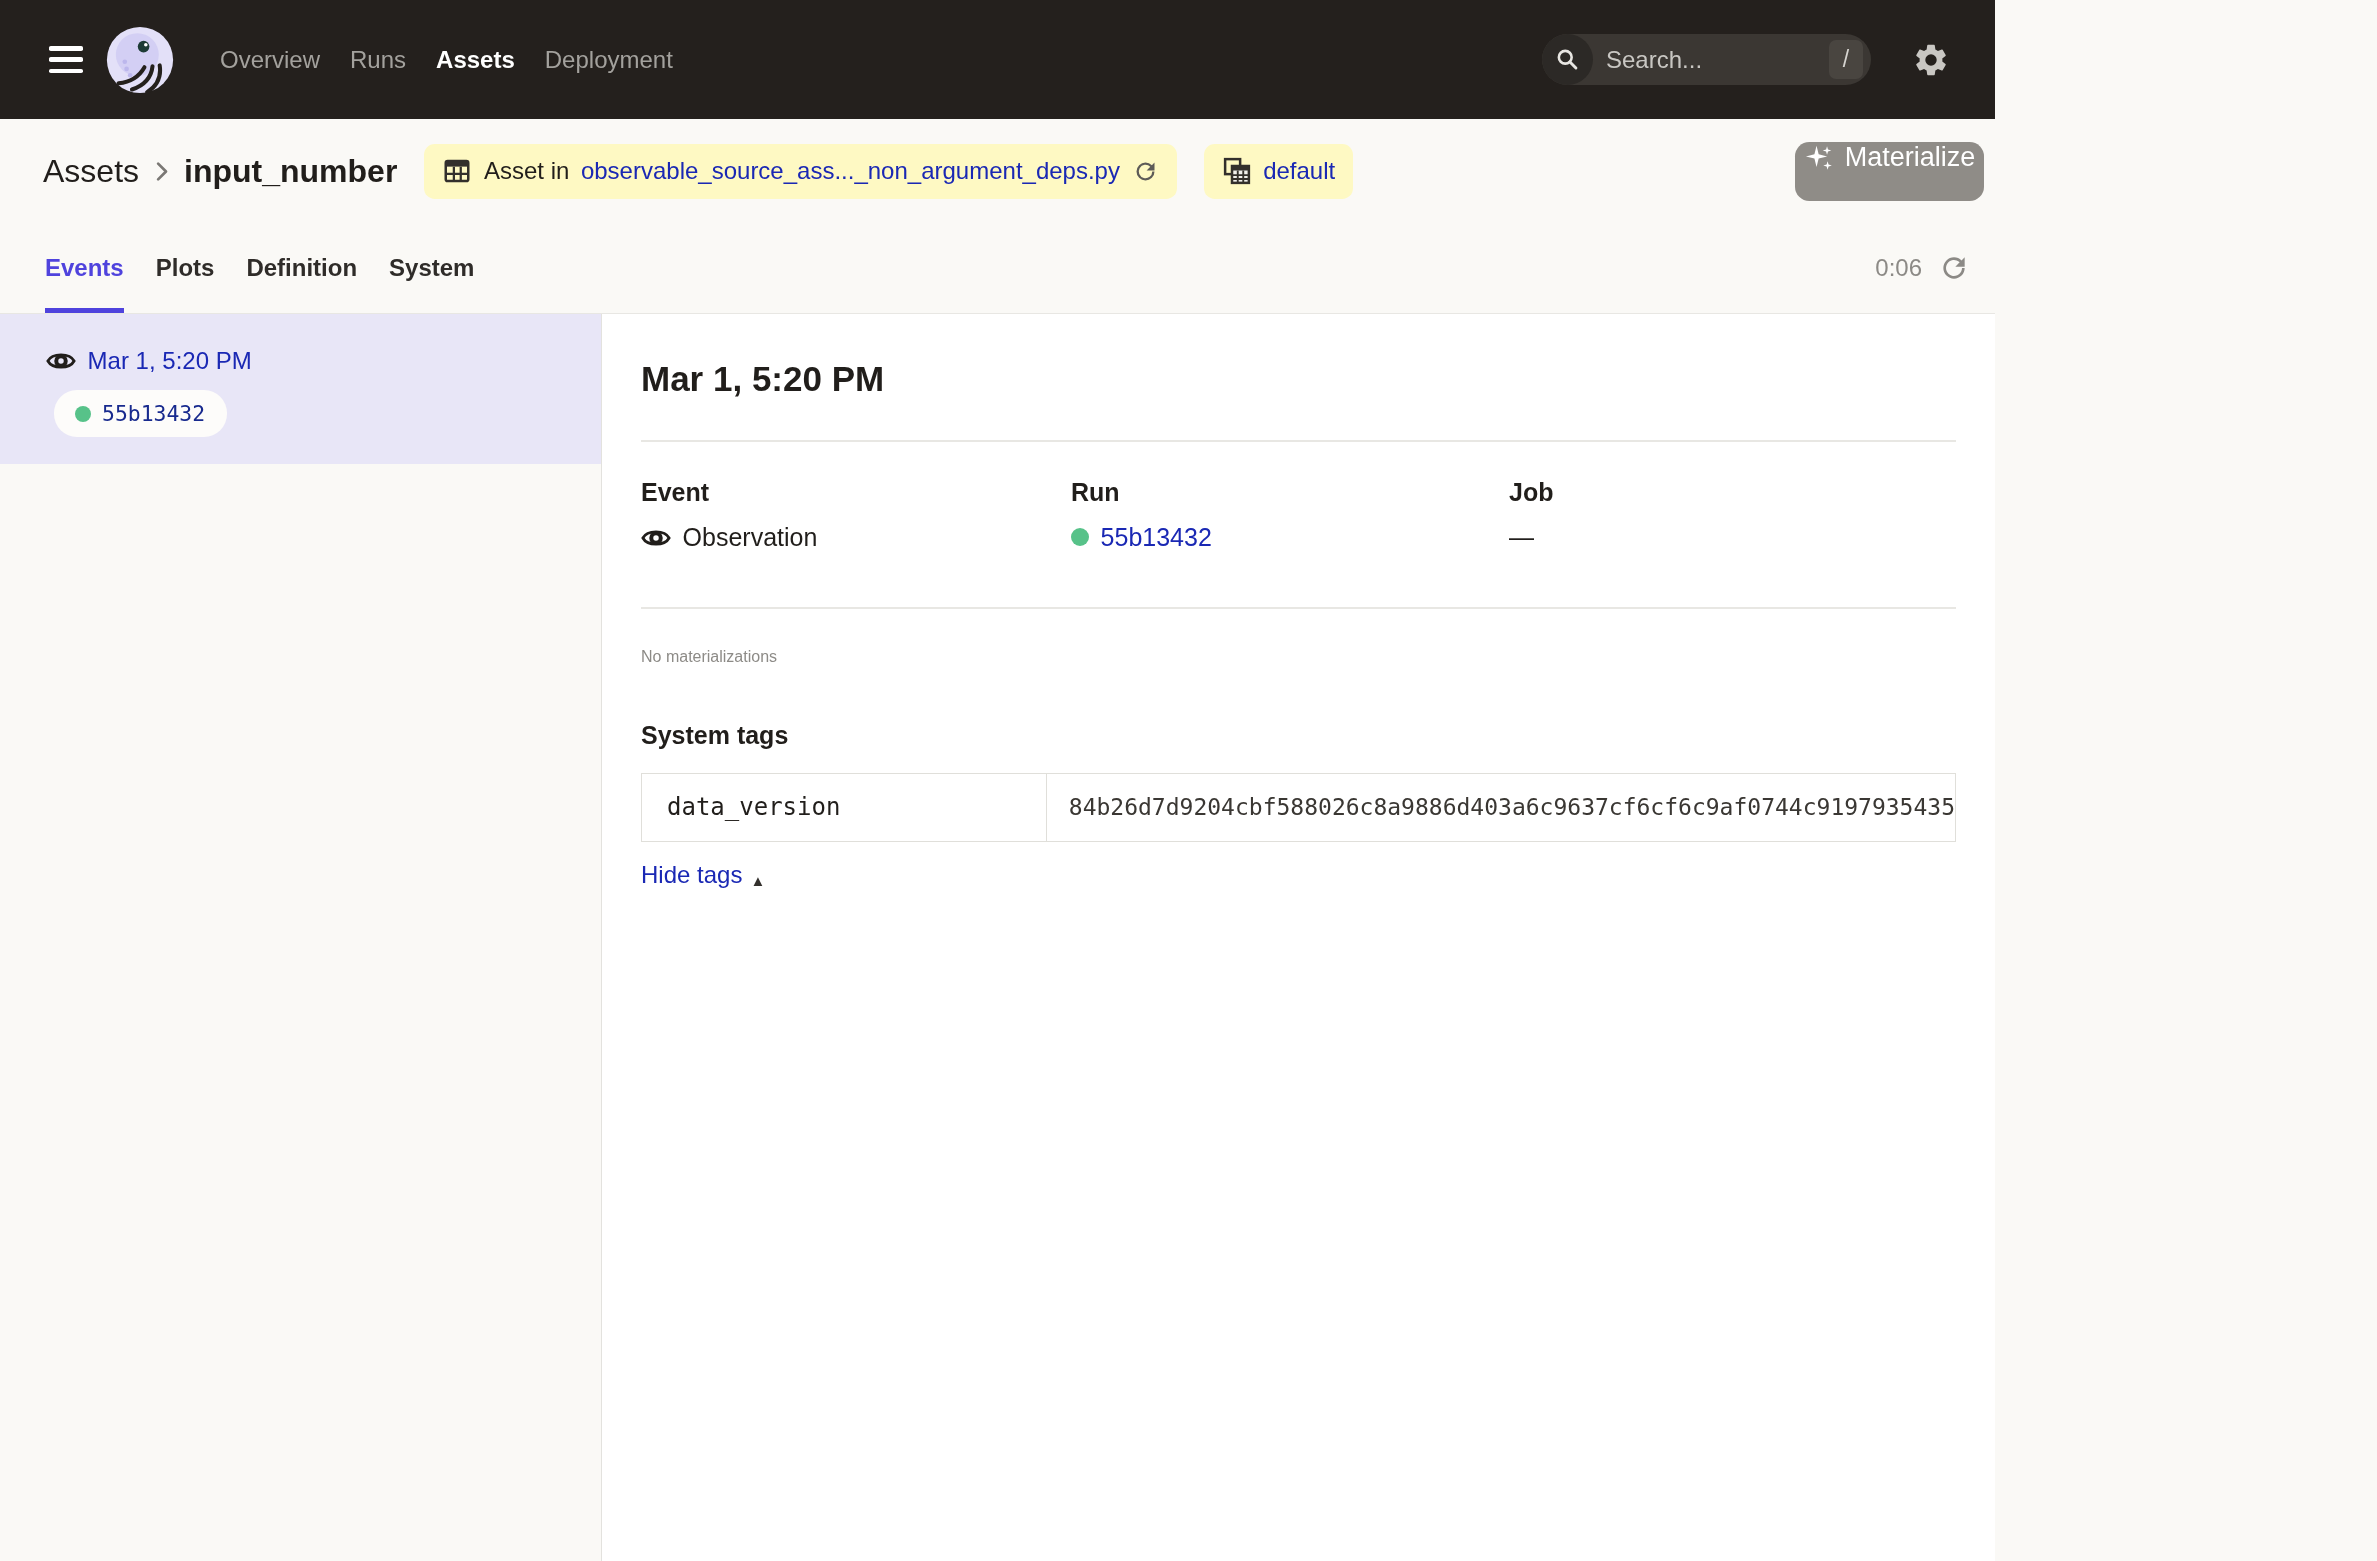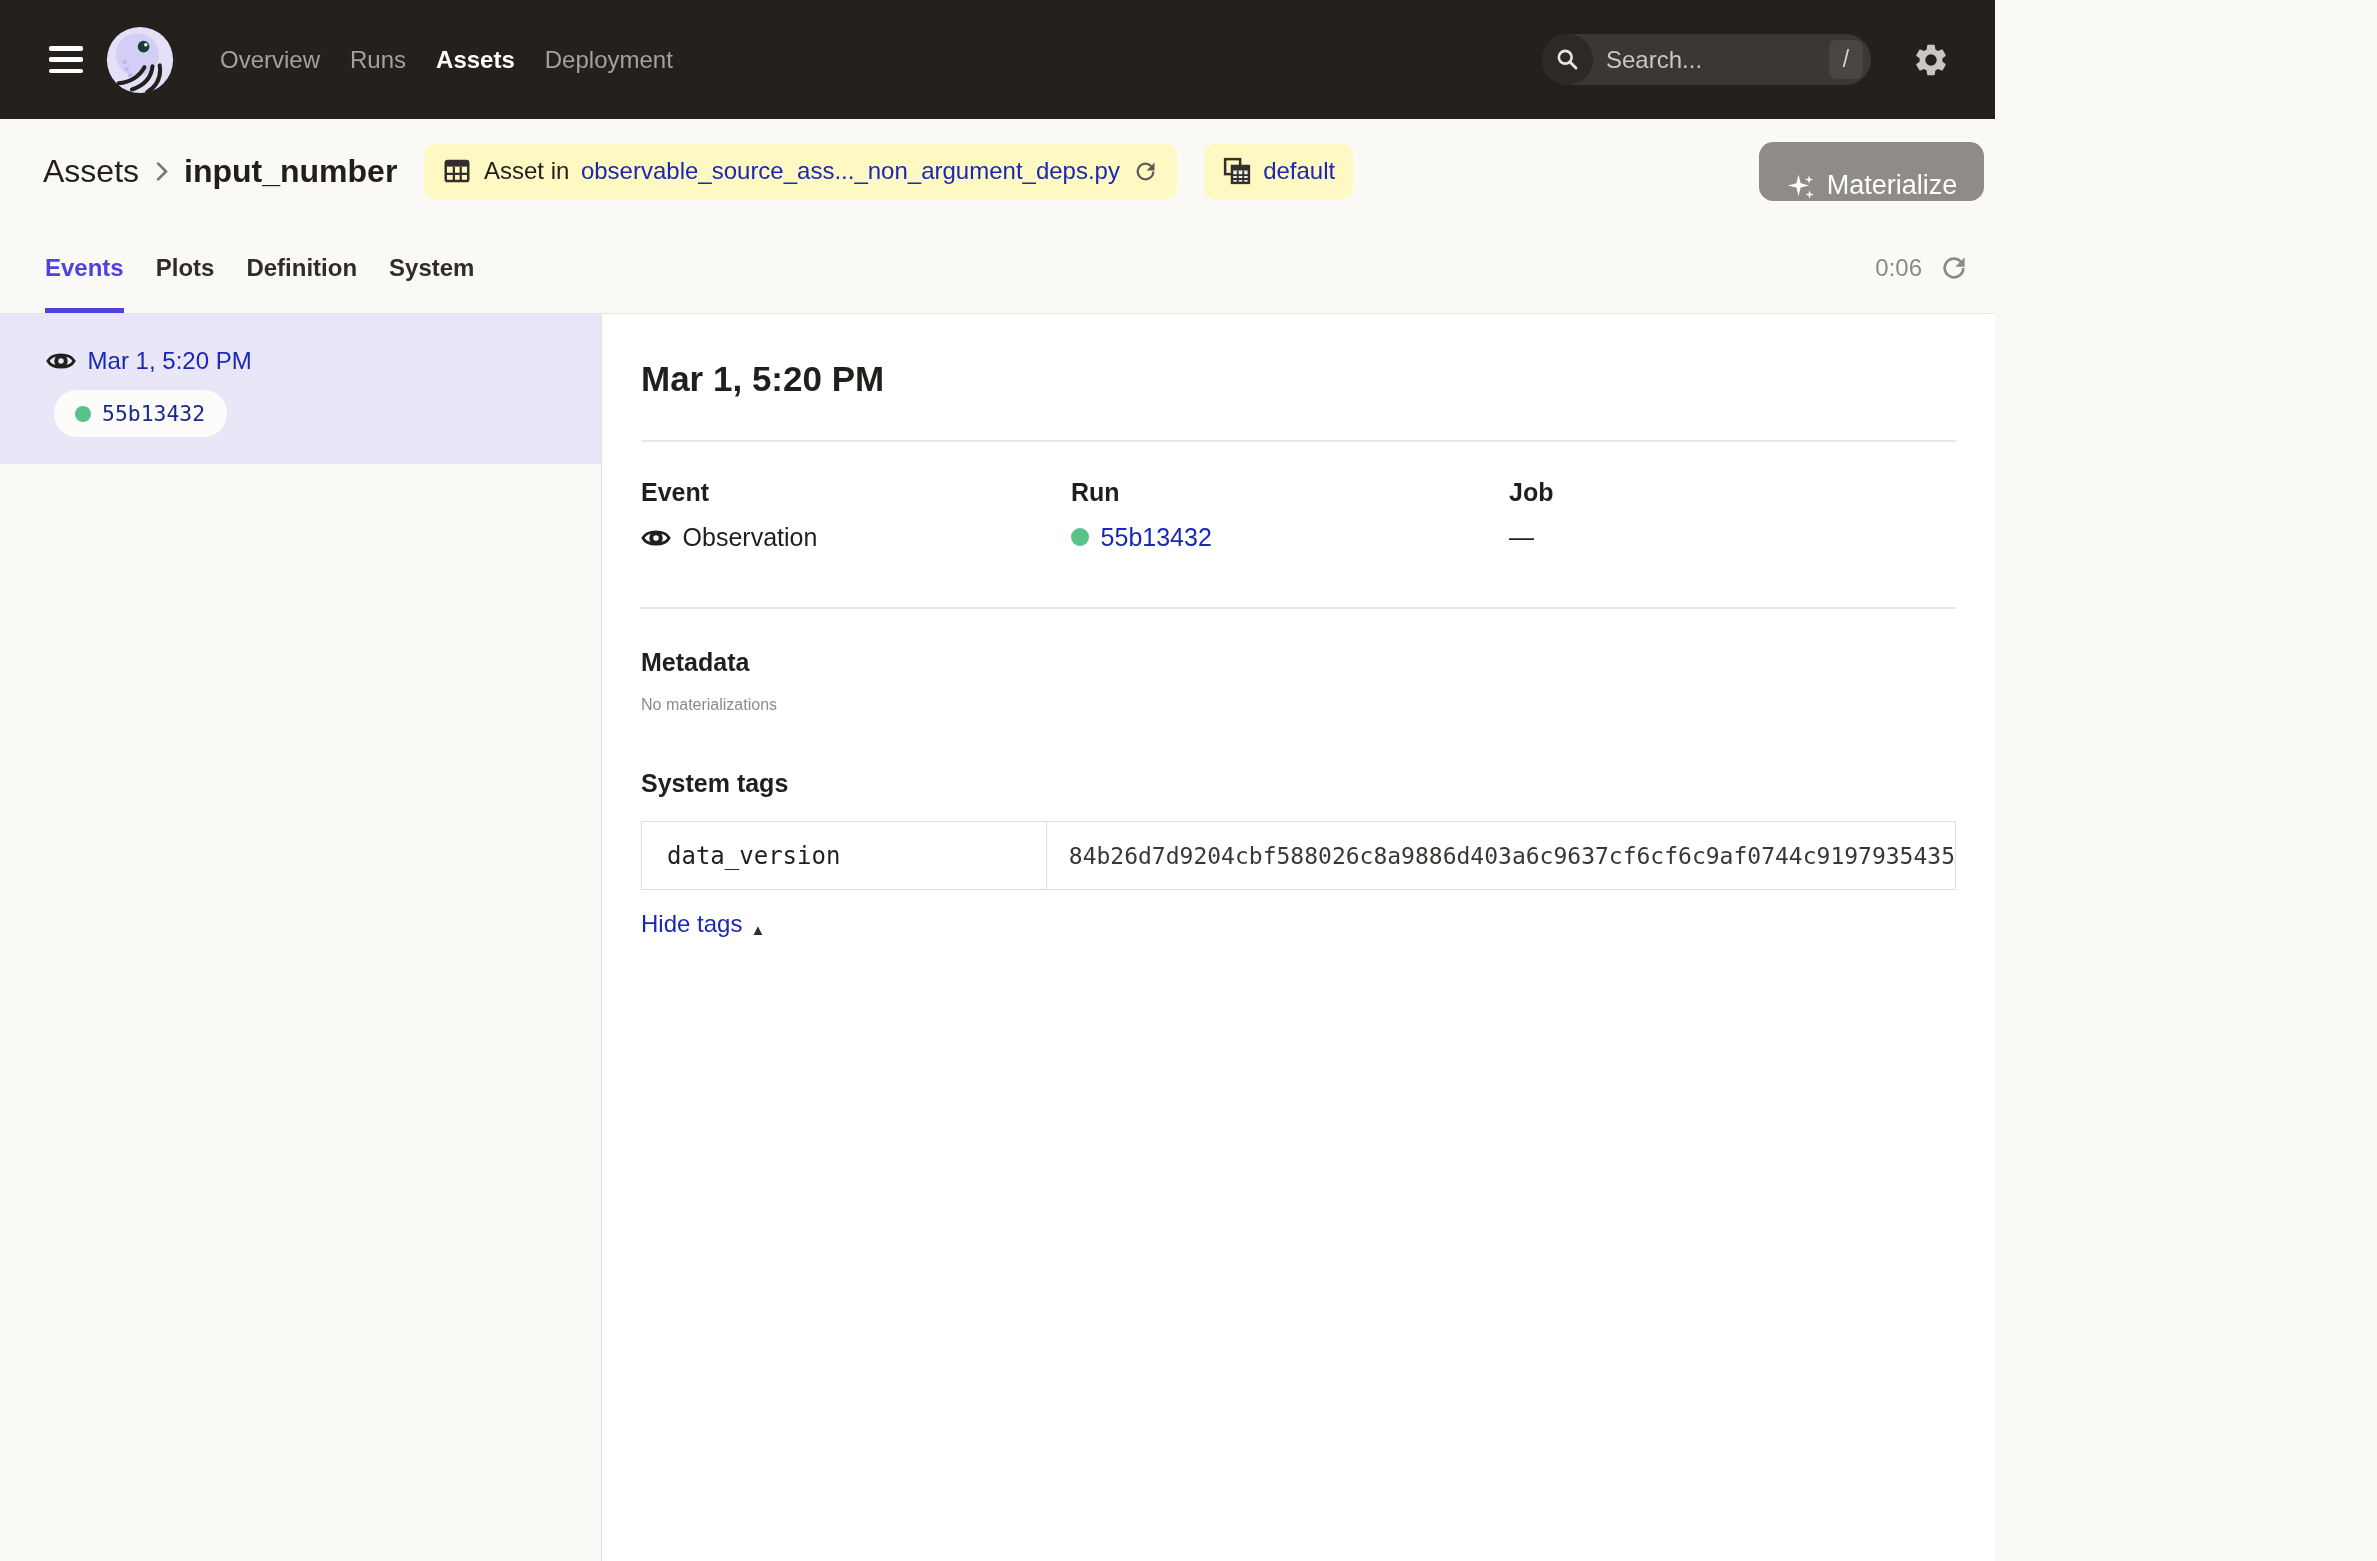--- a/index.html
+++ b/index.html
@@ -31,22 +31,22 @@
   .crumb-parent { font-size:32px; color:#211e1b; cursor:pointer; }
   .crumb-chevron { width:27px; height:27px; margin:0 9px; color:#7a7874; }
   .crumb-current { font-size:32px; font-weight:600; }
   .hbadge { margin-left:27px; background:#fef9c3; border-radius:10.7px; height:55px; display:flex; align-items:center;
             gap:11.6px; padding:0 18px; font-size:24px; }
   .hbadge .txt-dark { color:#211e1b; }
   .hbadge .txt-link { color:#1a28b4; cursor:pointer; }
   .hbadge svg.bicon { width:30px; height:30px; color:#33302c; }
   .hbadge .mini-refresh { width:27px; height:27px; color:#5d5b57; cursor:pointer; }
   .header-spacer { flex:1; }
-  .materialize-btn { background:#8f8c87; border:none; border-radius:14.3px; height:59px; padding:0 27px;
-                     display:flex; align-items:flex-end; gap:10.7px; color:#ffffff; font-size:27px;
+  .materialize-btn { background:#8f8c87; border:none; border-radius:14.3px; height:59px; padding:0 9px;
+                     display:flex; align-items:flex-start; gap:10.7px; color:#ffffff; font-size:27px;
                      font-family:"Liberation Sans",sans-serif; cursor:pointer; }
   .materialize-btn svg { width:30px; height:30px; }
 
   
   .tabs-row { height:91px; flex:0 0 91px; background:#faf9f6; border-bottom:1.8px solid #e8e7e3;
               display:flex; align-items:stretch; padding-left:45px; }
   .tab { position:relative; display:flex; align-items:center; margin-right:32px; font-size:24px;
          font-weight:600; color:#2f2c29; cursor:pointer; }
   .tab.active { color:#4f43dd; }
   .tab.active::after { content:""; position:absolute; left:0; right:0; bottom:0; height:5.4px; background:#4f43dd; }
@@ -269,21 +269,20 @@
           <div class="col-label">Job</div>
           <div class="col-value">
             <span>—</span>
           </div>
         </div>
       </div>
 
       <hr class="hdivider" style="margin-top:54px">
 
       <div class="metadata-block">
-        <div class="section-heading">Metadata</div>
         <div class="empty-text">No materializations</div>
       </div>
 
       <div class="tags-block">
         <div class="section-heading">System tags</div>
         <table class="tags-table">
           <tbody>
               <tr>
             <td class="td-key">data_version</td>
             <td class="td-value">84b26d7d9204cbf588026c8a9886d403a6c9637cf6cf6c9af0744c9197935435</td>

